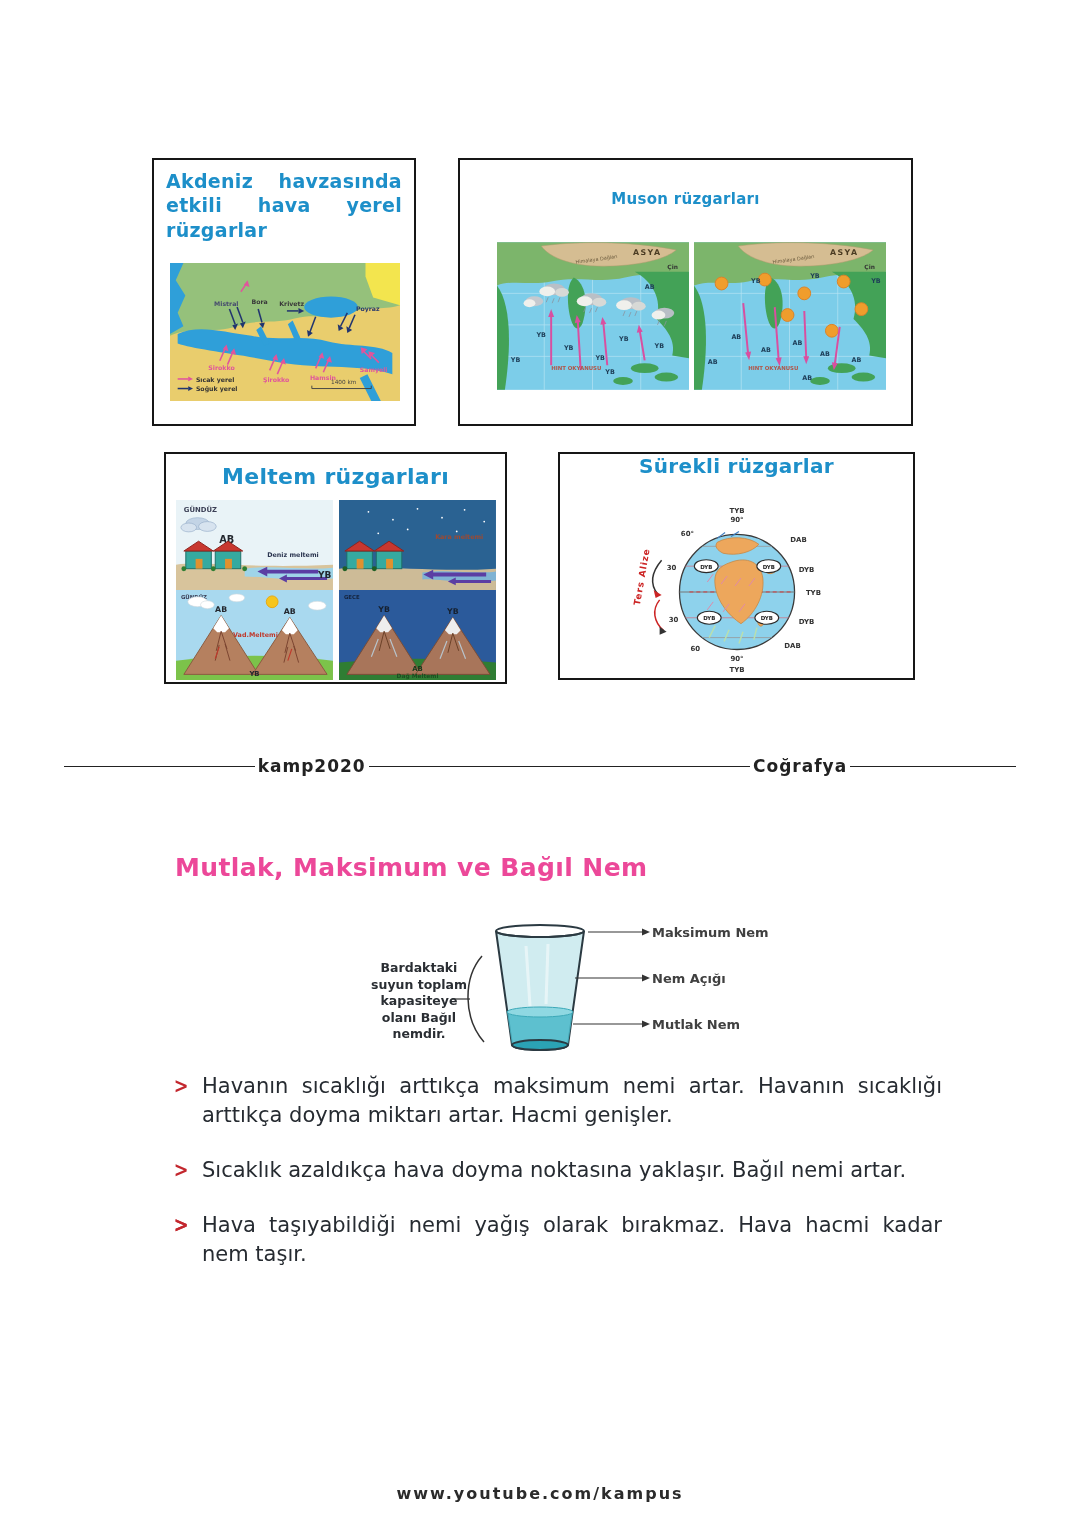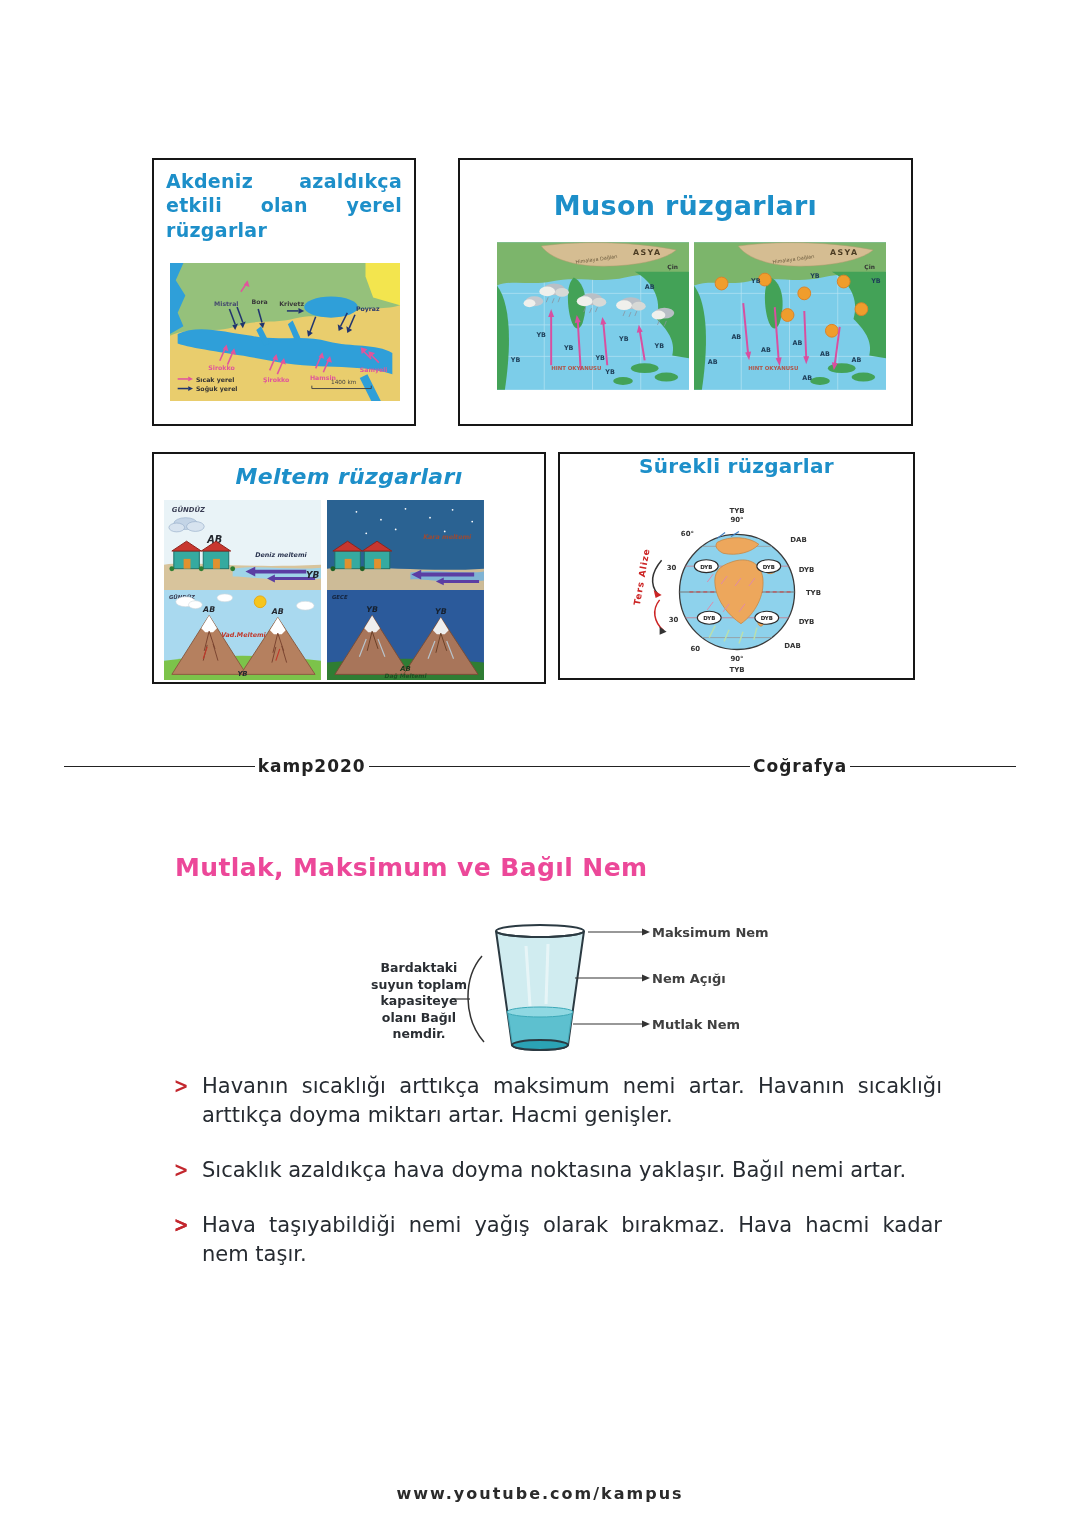--- a/index.html
+++ b/index.html
@@ -1,21 +1,21 @@
 <!DOCTYPE html>
 <html><head>
 <meta charset="utf-8">
 <style>
   html,body{margin:0;padding:0;background:#fff;}
   #page{position:relative;width:1080px;height:1527px;background:#ffffff;overflow:hidden;
         font-family:"DejaVu Sans",sans-serif;color:#262b31;}
   .box{position:absolute;background:#fff;border:2.5px solid #161616;box-sizing:border-box;}
   .box-title{color:#1d8fc9;font-weight:bold;letter-spacing:.3px;}
   .t-left{padding:9px 12px 0 12px;font-size:19px;line-height:1.28;text-align:justify;}
-  .t-center{text-align:center;font-size:27px;}
+  .t-center{text-align:center;font-size:15px;}
   svg text{font-family:"DejaVu Sans",sans-serif;}
   .divider{position:absolute;top:756px;left:64px;right:64px;display:flex;align-items:center;gap:3px;}
   .divider .line{border-top:1.6px solid #222;height:0;}
   .divider .txt{font-size:17px;color:#222;font-weight:bold;letter-spacing:1px;white-space:nowrap;}
   #nem-heading{position:absolute;left:175px;top:853px;font-size:25px;font-weight:bold;color:#ec4899;letter-spacing:.4px;}
   #glass-fig{position:absolute;left:348px;top:916px;width:424px;height:150px;}
   #glass-fig svg{position:absolute;left:0;top:0;}
   .glass-note{position:absolute;left:16px;top:44px;width:110px;text-align:center;font-size:12.5px;font-weight:bold;line-height:1.32;color:#2a2e33;}
   .glass-label{position:absolute;left:304px;font-size:13px;font-weight:bold;color:#404040;white-space:nowrap;}
   #bullets{position:absolute;left:170px;top:1072px;width:772px;}
@@ -23,21 +23,21 @@
   .chev{position:absolute;left:2px;top:-1px;color:#c3272e;font-weight:bold;font-size:22px;transform:scaleX(.8);}
   #footer{position:absolute;left:0;top:1484px;width:100%;text-align:center;font-size:16px;color:#2b2b2b;letter-spacing:2px;font-weight:bold;}
   .midyb{position:absolute;left:152px;top:116px;font-size:9px;font-weight:bold;color:#23272e;}
 </style>
 </head>
 <body>
 
 <div id="page">
 
   <div class="box" style="left:152px;top:158px;width:264px;height:268px;">
-    <div class="box-title t-left">Akdeniz azaldıkça etkili olan yerel rüzgarlar</div>
+    <div class="box-title t-left">Akdeniz havzasında etkili hava yerel rüzgarlar</div>
     <svg viewBox="0 0 240 144" style="position:absolute;left:16px;top:102px;width:230px;height:140px;">
       <rect width="240" height="144" fill="#e9cd6d"></rect>
       <path d="M0,0 H240 V44 C220,50 205,44 190,52 C170,60 150,52 130,58 C110,64 90,58 70,66 C45,74 20,66 0,76 Z" fill="#95c17b"></path>
       <polygon points="204,0 240,0 240,44 212,36 204,14" fill="#f3e54e"></polygon>
       <path d="M0,0 L14,0 L6,18 L16,34 L8,52 L14,66 L0,74 Z" fill="#2f9fd9"></path>
       <path d="M8,74 C30,64 55,72 85,76 C115,82 140,74 165,82 C190,88 215,84 232,94 L232,116 C195,104 150,112 105,102 C65,94 25,90 8,84 Z" fill="#2f9fd9"></path>
       <ellipse cx="168" cy="46" rx="28" ry="11" fill="#2f9fd9"></ellipse>
       <path d="M95,66 L104,84 L98,86 L90,70 Z" fill="#2f9fd9"></path>
       <path d="M128,60 L136,78 L130,80 L123,64 Z" fill="#2f9fd9"></path>
       <path d="M206,116 L220,144 L210,144 L198,120 Z" fill="#2f9fd9"></path>
@@ -248,21 +248,21 @@
           <text x="110" y="140">AB</text>
           <text x="58" y="42">YB</text>
           <text x="118" y="36">YB</text>
           <text x="180" y="42">YB</text>
         </g>
         <text x="55" y="130" font-size="5.5" font-weight="bold" fill="#b05548">HINT OKYANUSU</text>
       </svg>
     </div>
   </div>
 
-  <div class="box" style="left:152px;top:452px;width:394px;height:232px;font-style:italic;">
+  <div class="box" style="left:164px;top:452px;width:343px;height:232px;">
     <div class="box-title t-center" style="margin-top:10px;font-size:22px;">Meltem rüzgarları</div>
     <div style="position:absolute;left:10px;top:46px;width:320px;height:174px;display:grid;grid-template-columns:1fr 1fr;grid-template-rows:1fr 1fr;gap:6px;">
 
       <svg viewBox="0 0 160 92">
         <rect width="160" height="92" fill="#e9f3f7"></rect>
         <text x="8" y="12" font-size="7" font-weight="bold" fill="#3b3f55">GÜNDÜZ</text>
         <g>
             <ellipse cx="22" cy="24" rx="12" ry="6" fill="#c3d4e6" stroke="#8fa8c4" stroke-width="0.6"></ellipse>
             <ellipse cx="32" cy="27" rx="9" ry="5" fill="#d7e3ef" stroke="#8fa8c4" stroke-width="0.6"></ellipse>
             <ellipse cx="13" cy="28" rx="8" ry="4.5" fill="#d7e3ef" stroke="#8fa8c4" stroke-width="0.6"></ellipse>

